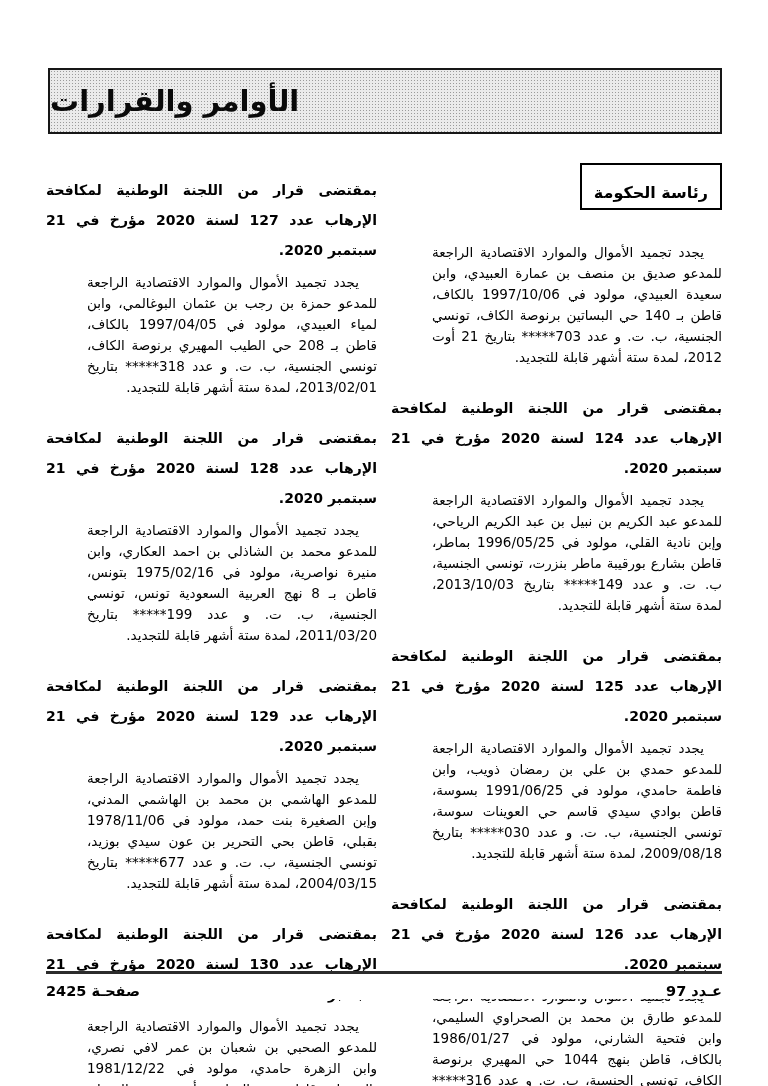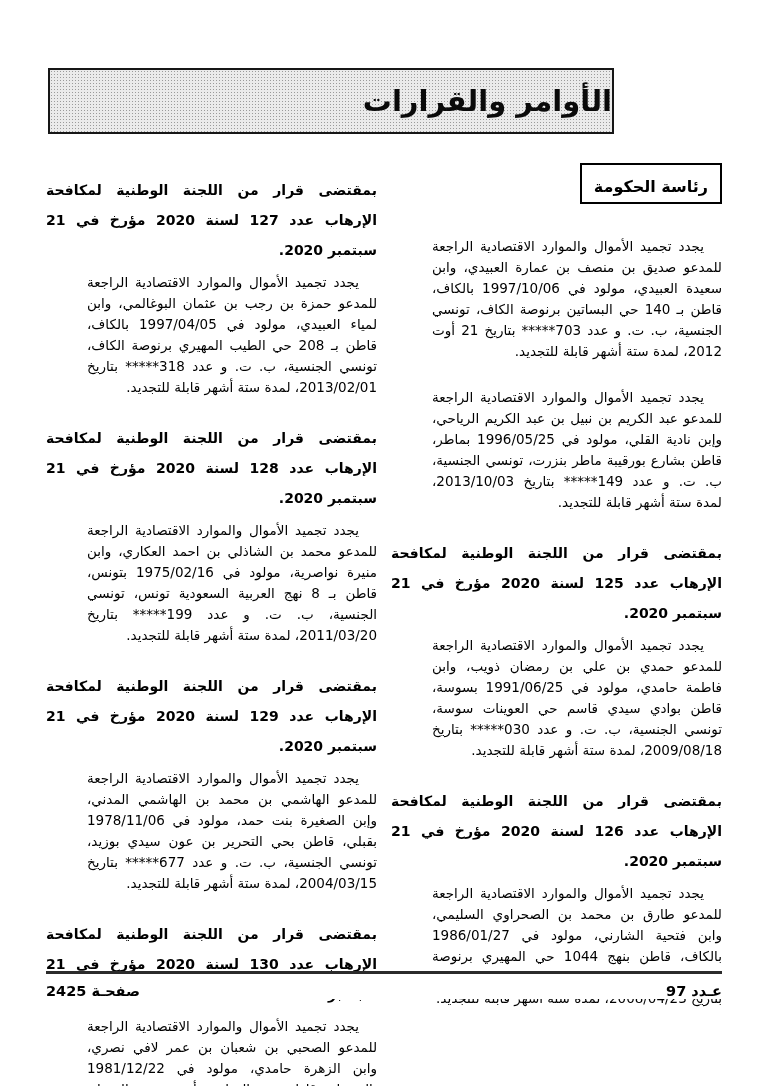--- a/index.html
+++ b/index.html
@@ -4,40 +4,40 @@
 <style>
   * { margin:0; padding:0; box-sizing:border-box; }
   html, body { direction: rtl; }
   body {
     width:768px; height:1086px; position:relative;
     background:#ffffff; color:#000;
     font-family:"DejaVu Sans", sans-serif;
     overflow:hidden;
   }
   .banner {
-    position:absolute; top:68px; left:48px; width:566px; height:66px;
+    position:absolute; top:68px; left:48px; width:674px; height:66px;
     border:2px solid #161616;
     background-color:#ebebeb;
     background-image: radial-gradient(#9b9b9b 0.7px, rgba(0,0,0,0) 0.8px);
     background-size:3px 3px;
-    display:flex; align-items:center; justify-content:flex-start;
+    display:flex; align-items:center; justify-content:flex-end;
   }
   .banner-title {
     font-weight:bold; font-size:29px; letter-spacing:1px; color:#0a0a0a;
   }
   .content {
     position:absolute; top:163px; right:46px; width:676px;
     display:flex; gap:14px;
   }
   .col { width:331px; }
   .col-left { padding-top:12px; }
   .section-box-wrap { margin-bottom:32px; }
   .section-box {
     display:inline-block; border:2px solid #000;
-    padding:12px 12px 6px 12px;
+    padding:18px 12px 6px 12px;
     font-weight:bold; font-size:16px; background:#fff;
   }
   .decree { margin-bottom:25px; }
   .decree-title {
     font-weight:bold; font-size:14px; line-height:30px;
     text-align:justify;
   }
   .decree-body {
     font-size:13.5px; line-height:21px; text-align:justify;
     text-indent:18px; margin-top:7px;margin-left:41px;
@@ -63,20 +63,21 @@
   <div class="col col-right">
     <div class="section-box-wrap">
       <span class="section-box">رئاسة الحكومة</span>
     </div>
 
     <div class="decree">
       <p class="decree-body">يجدد تجميد الأموال والموارد الاقتصادية الراجعة للمدعو صديق بن منصف بن عمارة العبيدي، وابن سعيدة العبيدي، مولود في 1997/10/06 بالكاف، قاطن بـ 140 حي البساتين برنوصة الكاف، تونسي الجنسية، ب. ت. و عدد 703***** بتاريخ 21 أوت 2012، لمدة ستة أشهر قابلة للتجديد.</p>
     </div>
 
     <div class="decree">
+      <p class="decree-title">بمقتضى قرار من اللجنة الوطنية لمكافحة الإرهاب عدد 124 لسنة 2020 مؤرخ في 21 سبتمبر 2020.</p>
       <p class="decree-body">يجدد تجميد الأموال والموارد الاقتصادية الراجعة للمدعو عبد الكريم بن نبيل بن عبد الكريم الرياحي، وإبن نادية القلي، مولود في 1996/05/25 بماطر، قاطن بشارع بورقيبة ماطر بنزرت، تونسي الجنسية، ب. ت. و عدد 149***** بتاريخ 2013/10/03، لمدة ستة أشهر قابلة للتجديد.</p>
     </div>
 
     <div class="decree">
       <p class="decree-title">بمقتضى قرار من اللجنة الوطنية لمكافحة الإرهاب عدد 125 لسنة 2020 مؤرخ في 21 سبتمبر 2020.</p>
       <p class="decree-body">يجدد تجميد الأموال والموارد الاقتصادية الراجعة للمدعو حمدي بن علي بن رمضان ذويب، وابن فاطمة حامدي، مولود في 1991/06/25 بسوسة، قاطن بوادي سيدي قاسم حي العوينات سوسة، تونسي الجنسية، ب. ت. و عدد 030***** بتاريخ 2009/08/18، لمدة ستة أشهر قابلة للتجديد.</p>
     </div>
 
     <div class="decree">
       <p class="decree-title">بمقتضى قرار من اللجنة الوطنية لمكافحة الإرهاب عدد 126 لسنة 2020 مؤرخ في 21 سبتمبر 2020.</p>

